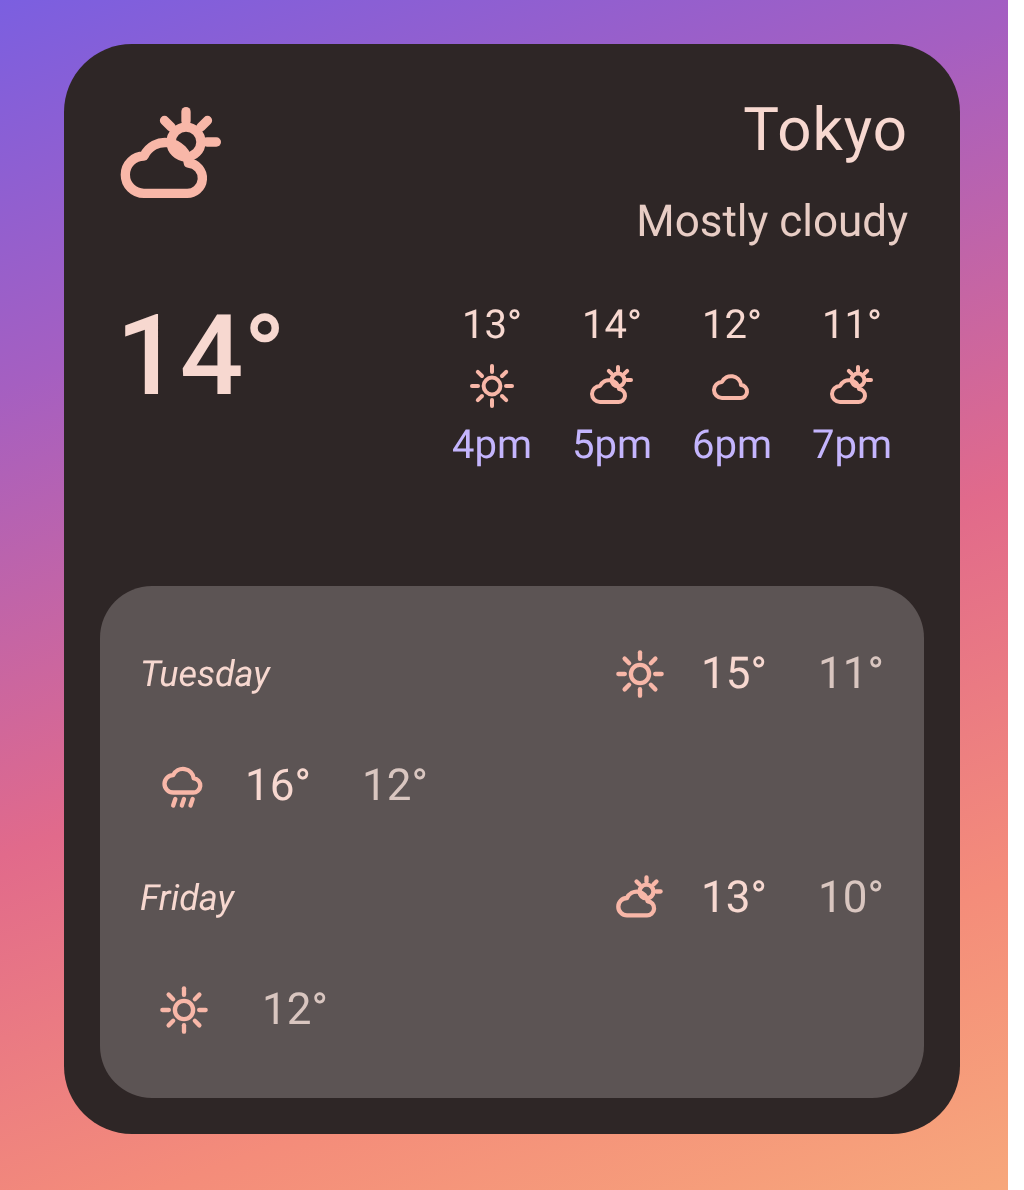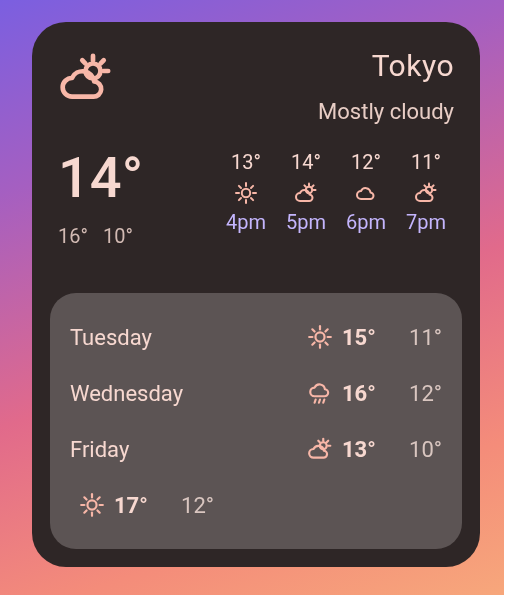--- a/index.html
+++ b/index.html
@@ -94,23 +94,23 @@
     bottom: 18px;
     background: #5c5454;
     border-radius: 26px;
     padding: 16px 20px 16px 20px;
   }
   .day-row {
     display: flex;
     align-items: center;
     height: 56px;
   }
-  .day-name { flex: 1 1 auto; font-size: 22px; }
+  .day-name { flex: 1 1 auto; font-size: 18px; font-style: italic; }
   .day-icon { flex: 0 0 44px; display:flex; justify-content:center; color:#f8b7a8; }
-  .day-hi { flex: 0 0 50px; text-align: left; font-size: 22px; font-weight: bold; }
+  .day-hi { flex: 0 0 50px; text-align: center; font-size: 22px; }
   .day-lo { flex: 0 0 50px; text-align: right; font-size: 22px; color:#d9c6c0; }
 </style>
 </head>
 <body>
 
 <svg width="0" height="0" style="position:absolute">
   <defs>
     <g id="ic-sunny">
       <circle cx="12" cy="12" r="4.2" fill="none" stroke="currentColor" stroke-width="2"></circle>
       <g stroke="currentColor" stroke-width="2" stroke-linecap="round">
@@ -159,24 +159,20 @@
       </div>
       <div class="loc-block">
         <div class="location">Tokyo</div>
         <div class="condition">Mostly cloudy</div>
       </div>
     </div>
 
     <div class="middle">
       <div class="curtemp-block">
         <div class="curtemp">14°</div>
-        <div class="hilo">
-          <span>16°</span>
-          <span>10°</span>
-        </div>
       </div>
       <div class="hourly">
         <div class="hour-col">
           <div class="hour-temp">13°</div>
           <div class="hour-icon">
               <svg width="24" height="24" viewBox="0 0 24 24">
                 <use href="#ic-sunny"></use>
               </svg>
             </div>
           <div class="hour-label">4pm</div>
@@ -216,21 +212,20 @@
         <div class="day-name">Tuesday</div>
         <div class="day-icon">
             <svg width="26" height="26" viewBox="0 0 24 24">
               <use href="#ic-sunny"></use>
             </svg>
           </div>
         <div class="day-hi">15°</div>
         <div class="day-lo">11°</div>
       </div>
       <div class="day-row">
-        <div class="day-name">Wednesday</div>
         <div class="day-icon">
             <svg width="26" height="26" viewBox="0 0 24 24">
               <use href="#ic-rain"></use>
             </svg>
           </div>
         <div class="day-hi">16°</div>
         <div class="day-lo">12°</div>
       </div>
       <div class="day-row">
         <div class="day-name">Friday</div>
@@ -241,19 +236,18 @@
           </div>
         <div class="day-hi">13°</div>
         <div class="day-lo">10°</div>
       </div>
       <div class="day-row">
         <div class="day-icon">
             <svg width="26" height="26" viewBox="0 0 24 24">
               <use href="#ic-sunny"></use>
             </svg>
           </div>
-        <div class="day-hi">17°</div>
         <div class="day-lo">12°</div>
       </div>
     </div>
 
   </div>
 </div>
 
 </body></html>

